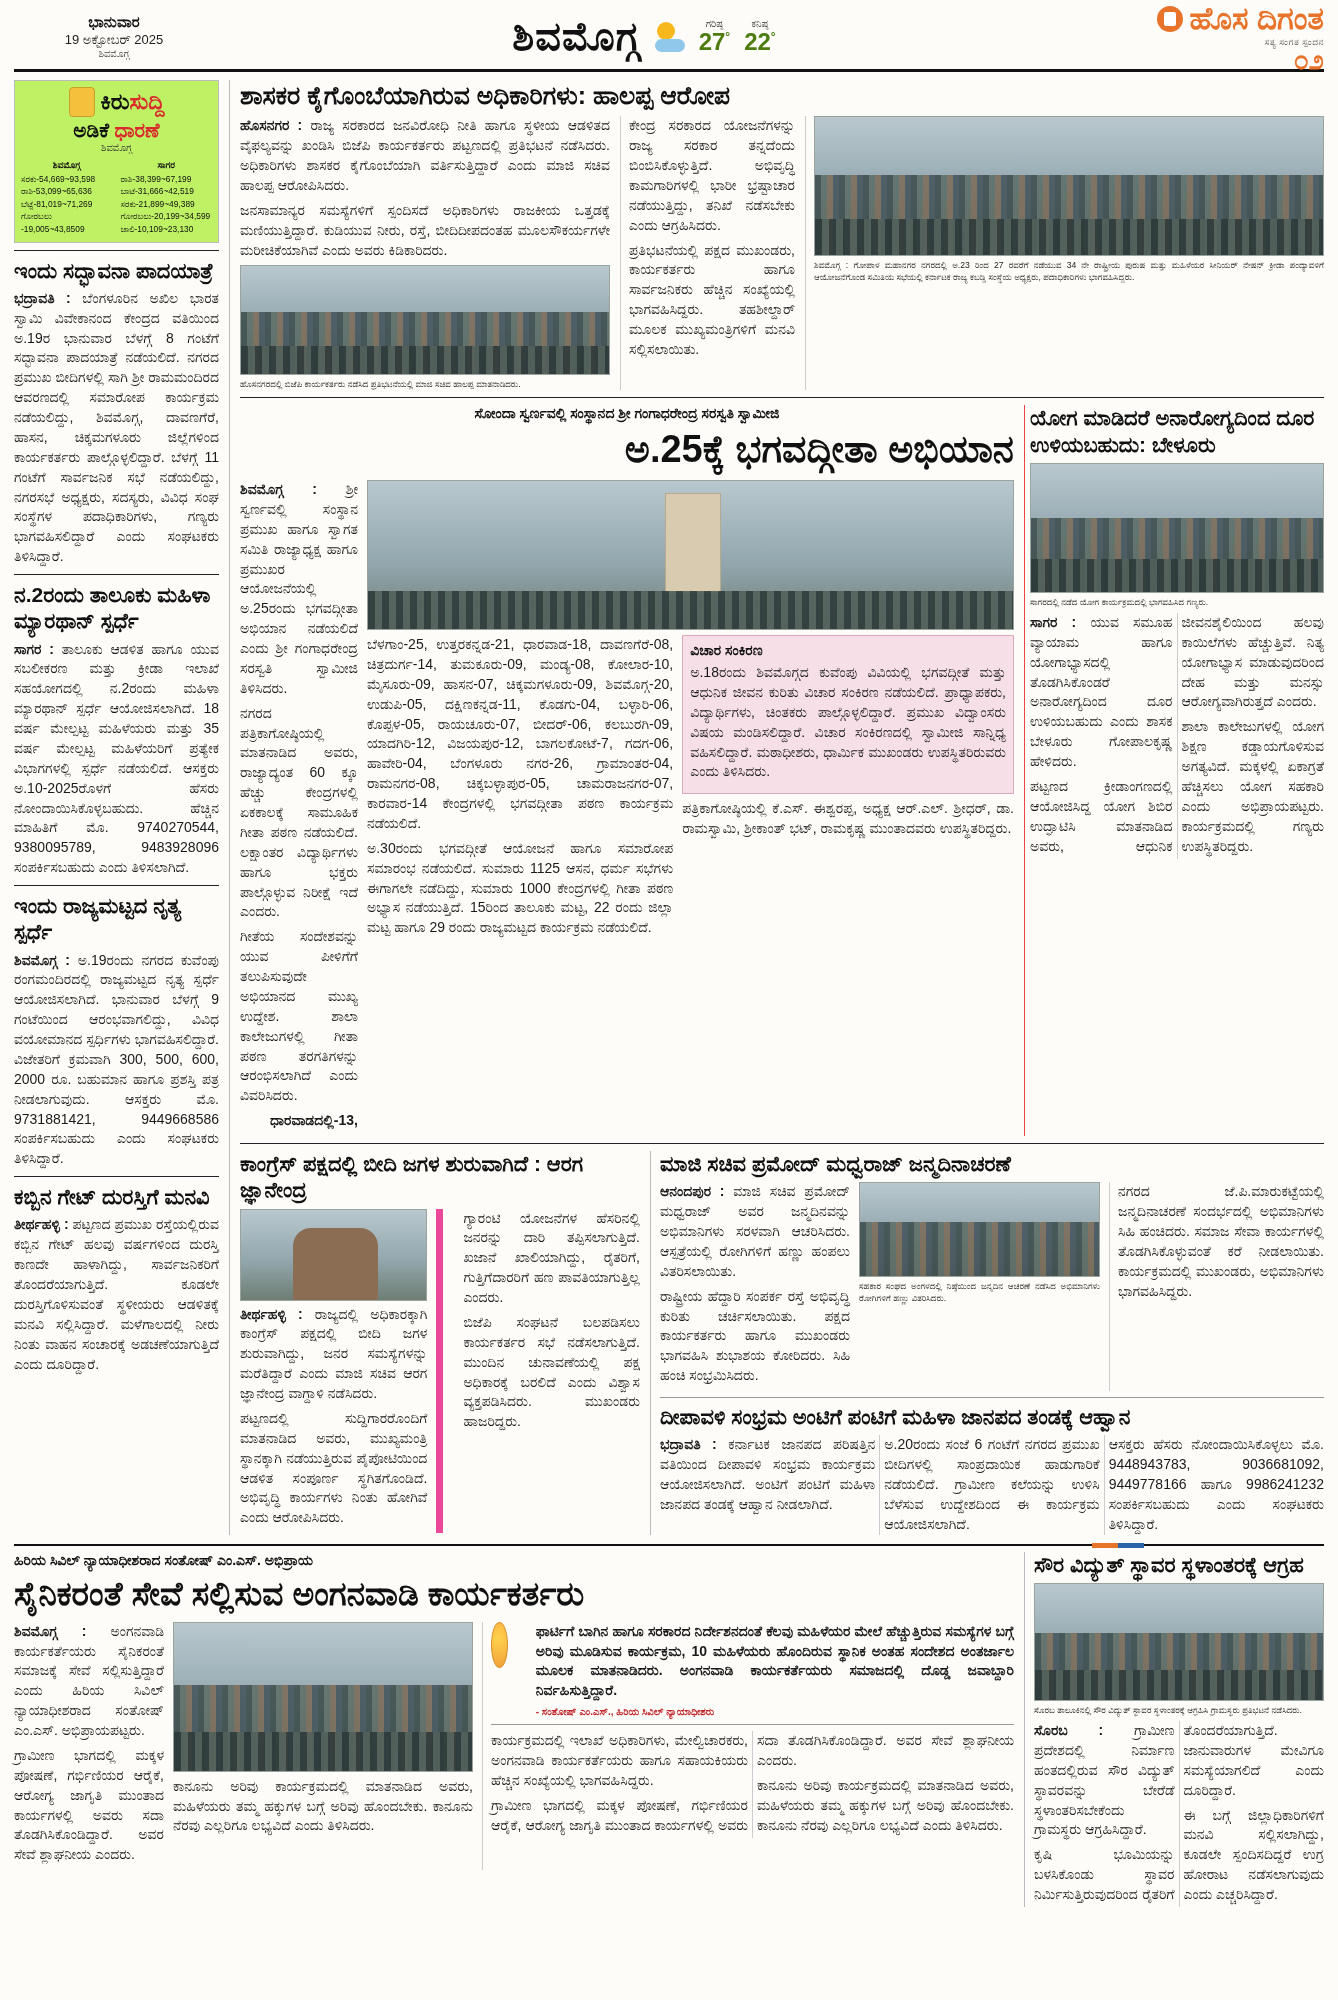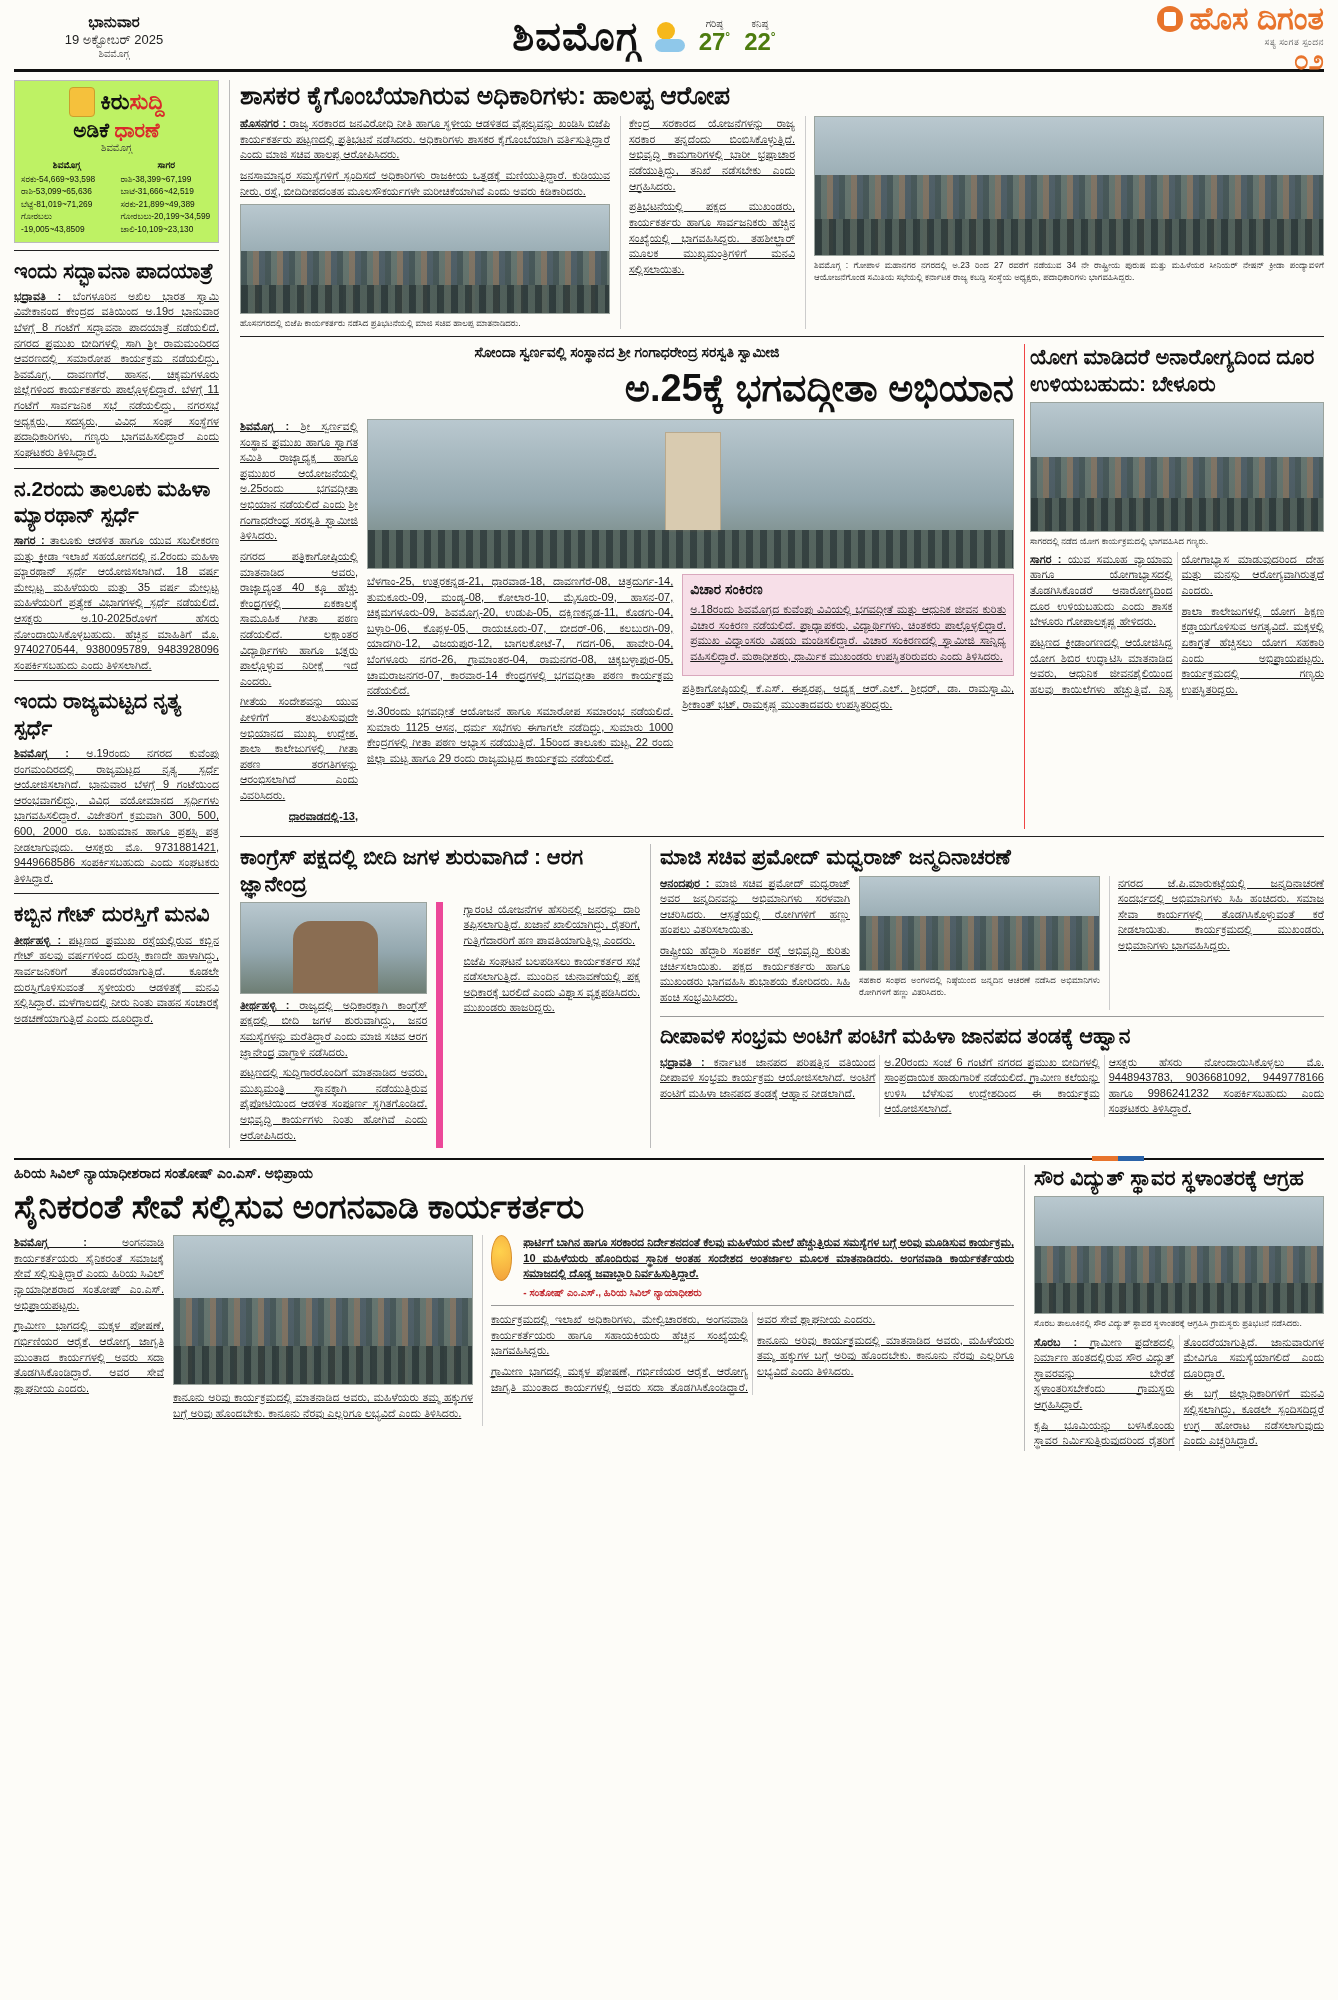--- a/index.html
+++ b/index.html
@@ -52,21 +52,21 @@
 
   h2.head {
     font-size:21px; font-weight:bold; line-height:1.25; margin:0 0 5px 0; color:#111;
   }
   h2.head.big { font-size:25px; }
   h1.mega { font-size:38px; font-weight:bold; text-align:right; line-height:1.15; margin:4px 0 8px; }
   h1.mega2 { font-size:33px; font-weight:bold; margin:2px 0 8px; }
   .sub { font-size:14px; font-weight:bold; margin:0 0 6px; }
 
   p.body {
-    font-size:11px; line-height:1.42; text-align:justify; margin:0 0 5px 0; color:#1a1a1a;text-decoration:underline;
+    font-size:14px; line-height:1.42; text-align:justify; margin:0 0 5px 0; color:#1a1a1a;
   }
   .dateline { font-weight:bold; }
   .dateline:after { content:" : "; }
 
   .photo { background:#cfd6d2; border:1px solid #9aa39d; position:relative; overflow:hidden; }
   .photo .ph-sky { position:absolute; inset:0; background:linear-gradient(#b9c8cf,#93a7ae 55%,#6e7e74 100%); }
   .photo .ph-people { position:absolute; left:0; right:0; bottom:0; height:58%;
       background:repeating-linear-gradient(90deg,#3a4a4a 0 6px,#5c6b63 6px 12px,#7b6a57 12px 18px,#43525a 18px 24px); opacity:.85;}
   .photo .ph-row2 { position:absolute; left:0; right:0; bottom:0; height:26%;
       background:repeating-linear-gradient(90deg,#2e3a3a 0 7px,#51605a 7px 14px); opacity:.9;}
@@ -86,21 +86,21 @@
   .ad-t3 { font-size:10px; color:#333; }
   .rates { display:flex; gap:8px; margin-top:5px; font-size:8.4px; text-align:left; line-height:1.5; }
   .rates > div { flex:1; }
   .rates .ttl { font-weight:bold; text-align:center; font-size:9px; }
 
   .pinkbox { background:#f7dfe8; border:1px solid #d9a8bd; padding:6px 7px; }
   .pinkbox h3 { font-size:14px; font-weight:bold; margin:0 0 4px; }
 
   .yellowbadge { width:46px; height:46px; border-radius:50%;
      background:radial-gradient(circle at 40% 35%, #ffd24d, #f2a03a); border:1px solid #d98f2a; }
-  .feature-note { display:flex; gap:11px; align-items:flex-start;justify-content:space-between; }
+  .feature-note { display:flex; gap:28px; align-items:flex-start;justify-content:space-between; }
   .redline { color:#c1272d; font-weight:bold; font-size:10px; }
 
   .orangebar { height:5px; background:#e8742c; }
   .bluebar { height:5px; background:#2b63a8; }
 </style>
 </head>
 <body>
 
 <div class="page">
 
@@ -229,21 +229,21 @@
 
       <div class="rule"></div>
 
       <div style="display:flex; gap:10px;">
         <div style="flex:1;">
           <div class="sub" style="text-align:center;">ಸೋಂದಾ ಸ್ವರ್ಣವಲ್ಲಿ ಸಂಸ್ಥಾನದ ಶ್ರೀ ಗಂಗಾಧರೇಂದ್ರ ಸರಸ್ವತಿ ಸ್ವಾಮೀಜಿ</div>
           <h1 class="mega">ಅ.25ಕ್ಕೆ ಭಗವದ್ಗೀತಾ ಅಭಿಯಾನ</h1>
           <div style="display:flex; gap:9px;">
             <div style="width:118px;">
               <p class="body"><span class="dateline">ಶಿವಮೊಗ್ಗ</span><span>ಶ್ರೀ ಸ್ವರ್ಣವಲ್ಲಿ ಸಂಸ್ಥಾನ ಪ್ರಮುಖ ಹಾಗೂ ಸ್ವಾಗತ ಸಮಿತಿ ರಾಜ್ಯಾಧ್ಯಕ್ಷ ಹಾಗೂ ಪ್ರಮುಖರ ಆಯೋಜನೆಯಲ್ಲಿ ಅ.25ರಂದು ಭಗವದ್ಗೀತಾ ಅಭಿಯಾನ ನಡೆಯಲಿದೆ ಎಂದು ಶ್ರೀ ಗಂಗಾಧರೇಂದ್ರ ಸರಸ್ವತಿ ಸ್ವಾಮೀಜಿ ತಿಳಿಸಿದರು.</span></p>
-              <p class="body">ನಗರದ ಪತ್ರಿಕಾಗೋಷ್ಠಿಯಲ್ಲಿ ಮಾತನಾಡಿದ ಅವರು, ರಾಜ್ಯಾದ್ಯಂತ 40 ಕ್ಕೂ ಹೆಚ್ಚು ಕೇಂದ್ರಗಳಲ್ಲಿ ಏಕಕಾಲಕ್ಕೆ ಸಾಮೂಹಿಕ ಗೀತಾ ಪಠಣ ನಡೆಯಲಿದೆ. ಲಕ್ಷಾಂತರ ವಿದ್ಯಾರ್ಥಿಗಳು ಹಾಗೂ ಭಕ್ತರು ಪಾಲ್ಗೊಳ್ಳುವ ನಿರೀಕ್ಷೆ ಇದೆ ಎಂದರು.</p>
+              <p class="body">ನಗರದ ಪತ್ರಿಕಾಗೋಷ್ಠಿಯಲ್ಲಿ ಮಾತನಾಡಿದ ಅವರು, ರಾಜ್ಯಾದ್ಯಂತ 60 ಕ್ಕೂ ಹೆಚ್ಚು ಕೇಂದ್ರಗಳಲ್ಲಿ ಏಕಕಾಲಕ್ಕೆ ಸಾಮೂಹಿಕ ಗೀತಾ ಪಠಣ ನಡೆಯಲಿದೆ. ಲಕ್ಷಾಂತರ ವಿದ್ಯಾರ್ಥಿಗಳು ಹಾಗೂ ಭಕ್ತರು ಪಾಲ್ಗೊಳ್ಳುವ ನಿರೀಕ್ಷೆ ಇದೆ ಎಂದರು.</p>
               <p class="body">ಗೀತೆಯ ಸಂದೇಶವನ್ನು ಯುವ ಪೀಳಿಗೆಗೆ ತಲುಪಿಸುವುದೇ ಅಭಿಯಾನದ ಮುಖ್ಯ ಉದ್ದೇಶ. ಶಾಲಾ ಕಾಲೇಜುಗಳಲ್ಲಿ ಗೀತಾ ಪಠಣ ತರಗತಿಗಳನ್ನು ಆರಂಭಿಸಲಾಗಿದೆ ಎಂದು ವಿವರಿಸಿದರು.</p>
               <p class="body" style="text-align:right;font-weight:bold;">ಧಾರವಾಡದಲ್ಲಿ-13,</p>
             </div>
             <div style="flex:1;">
               <div class="photo" style="height:150px;">
                 <div class="ph-sky"></div>
                 <div style="position:absolute;left:46%;top:8%;width:56px;height:100px;background:#d9cbb0;border:1px solid #b9a98d;"></div>
                 <div class="ph-row2"></div>
               </div>
               <div style="display:flex; gap:9px; margin-top:5px;">

